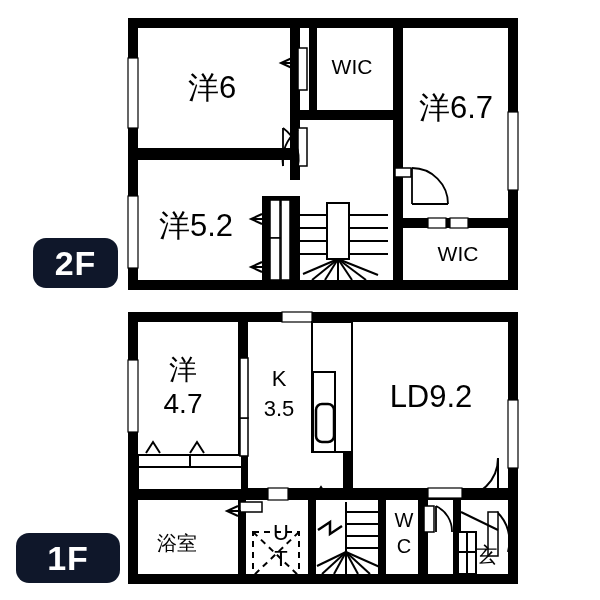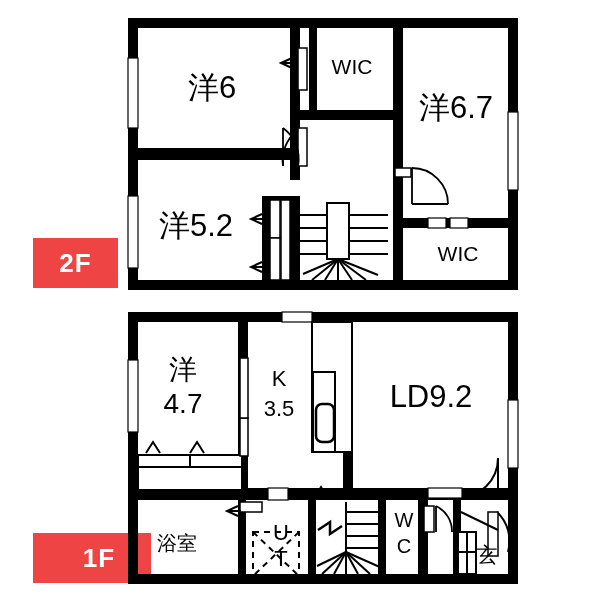--- a/index.html
+++ b/index.html
@@ -17,32 +17,33 @@
   }
   #plan-root {
     position: absolute;
     left: 0;
     top: 0;
     width: 600px;
     height: 600px;
   }
   .floor-badge {
     position: absolute;
-    background: #ef4444;
+    background: #0f172a;
     color: #ffffff;
     font-weight: bold;
-    font-size: 26px;
+    font-size: 34px;
     letter-spacing: 1px;
     display: flex;
     align-items: center;
     justify-content: center;
     font-family: "Liberation Sans", "DejaVu Sans", sans-serif;
+    border-radius: 13px;
   }
   #badge-2f { left: 33px; top: 238px; width: 85px; height: 50px; }
-  #badge-1f { left: 33px; top: 533px; width: 104px; height: 50px; padding-left: 14px; }
+  #badge-1f { left: 16px; top: 533px; width: 104px; height: 50px; }
   svg.plan-svg {
     position: absolute;
     left: 0;
     top: 0;
   }
   .rm-label {
     font-family: "Liberation Sans", "DejaVu Sans", sans-serif;
     fill: #000000;
     text-anchor: middle;
     dominant-baseline: middle;

